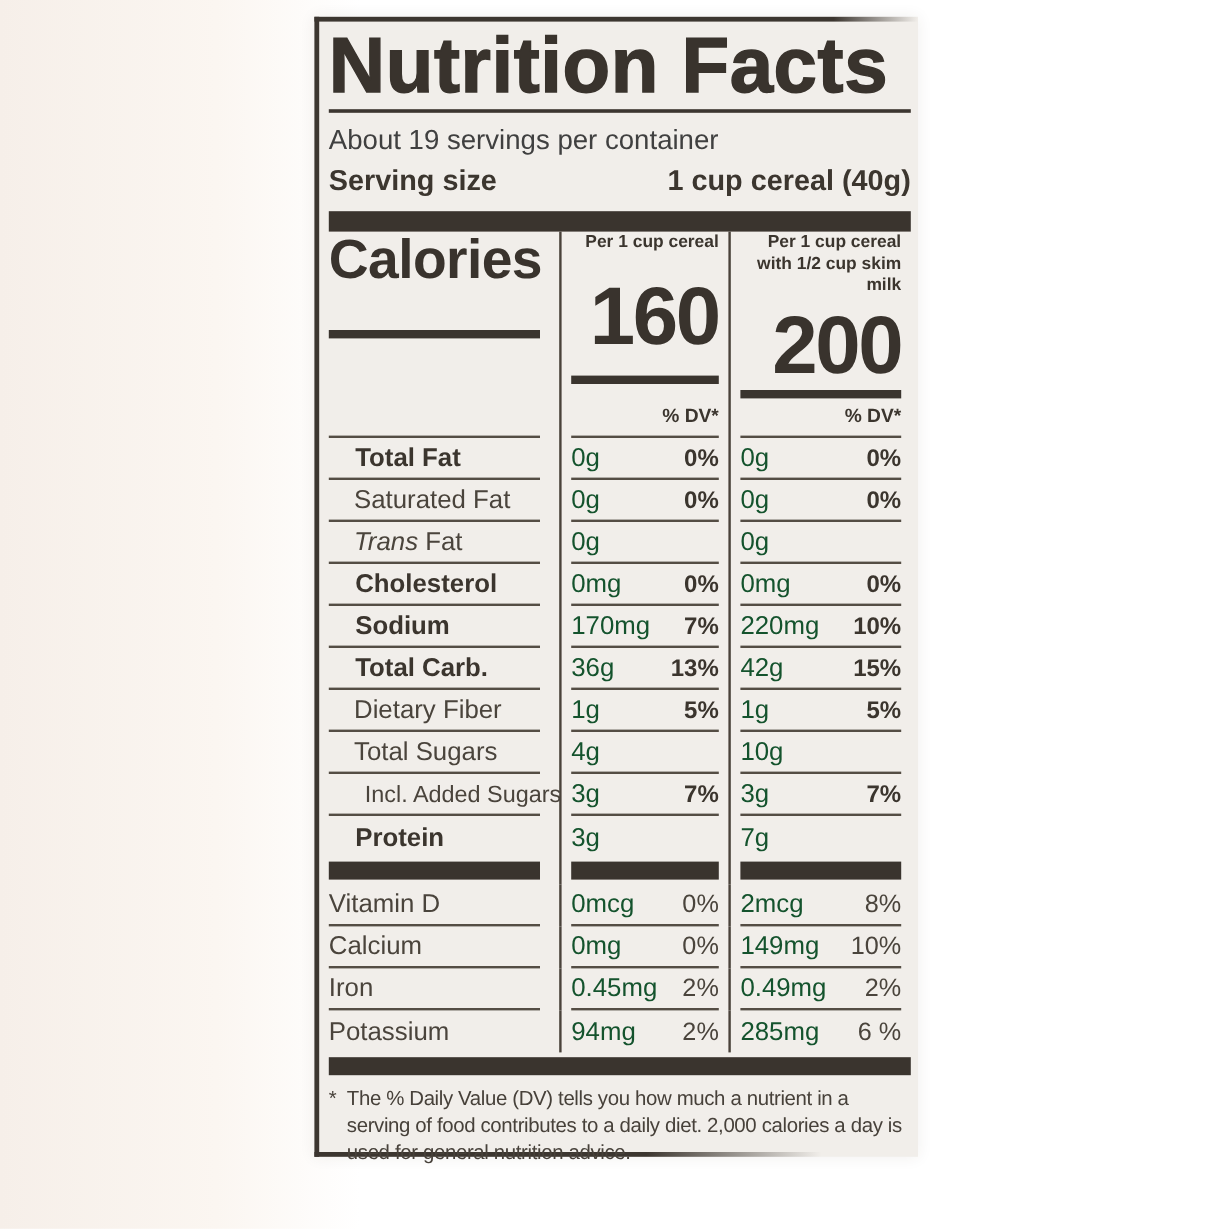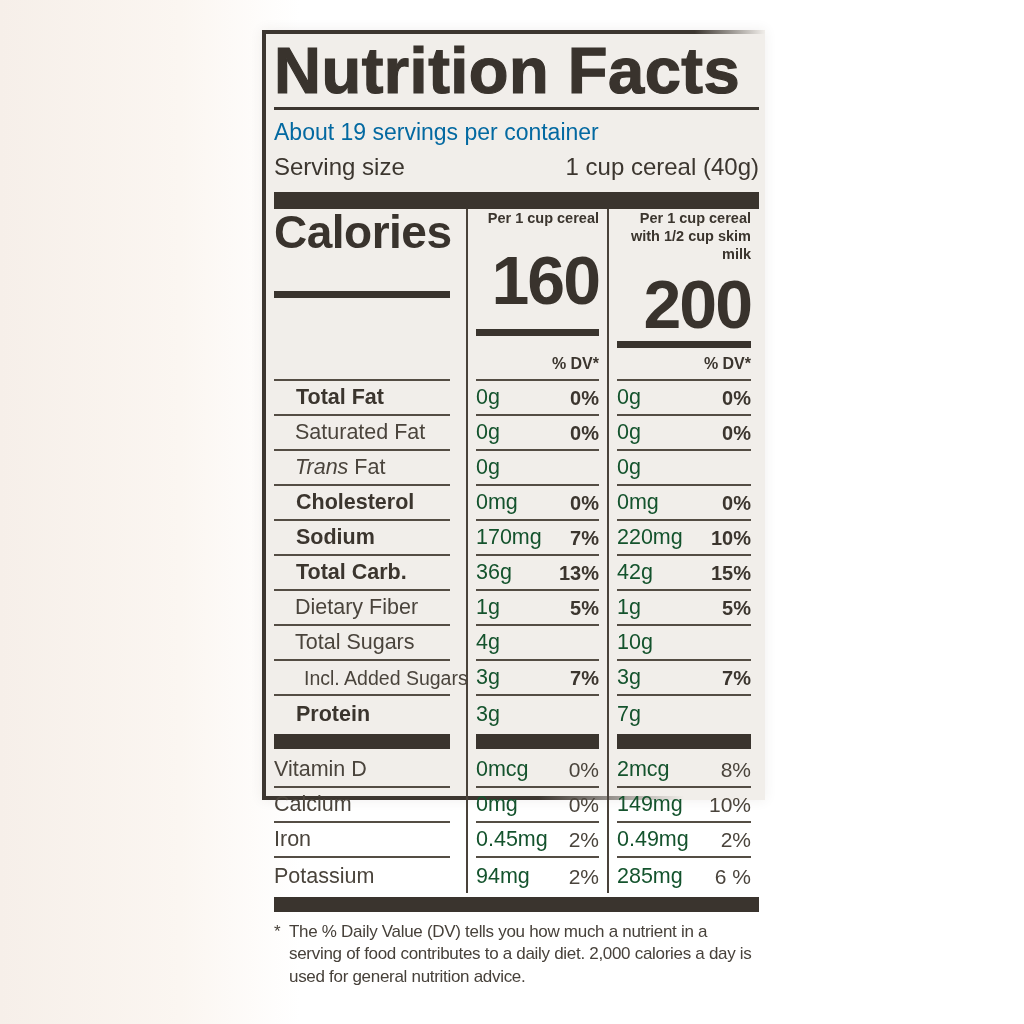--- a/index.html
+++ b/index.html
@@ -1,34 +1,34 @@
 <!DOCTYPE html>
 <html><head>
 <meta charset="utf-8">
 <style>
   * { margin:0; padding:0; box-sizing:border-box; }
   html,body { width:1024px; height:1024px; overflow:hidden;
     font-family:"Liberation Sans", sans-serif; color:#443e37; background:#ffffff; }
   .bg-tint { position:absolute; left:0; top:0; width:300px; height:1024px;
     background:linear-gradient(90deg,#f6efe9 0%,#fbf6f1 60%,#ffffff 100%); }
-  .label { position:absolute; left:262px; top:30px; width:503px; height:770px;
+  .label { position:absolute; left:262px; top:14px; width:503px; height:950px;
     background:#f1eeea; box-shadow:0 0 12px rgba(60,50,40,.08); }
   .b-left  { position:absolute; left:0; top:0; bottom:0; width:4px; background:#3c3630; }
   .b-top   { position:absolute; left:0; right:0; top:0; height:4px;
     background:linear-gradient(90deg,#3c3630 0%,#3c3630 86%,rgba(60,54,48,0) 100%); }
   .b-bottom{ position:absolute; left:0; right:0; bottom:0; height:4px;
     background:linear-gradient(90deg,#3c3630 0%,#3c3630 55%,rgba(60,54,48,0) 84%); }
   .inner { position:absolute; left:12px; right:6px; top:6px; bottom:6px; }
 
   .title { font-size:65px; line-height:.95; font-weight:bold; letter-spacing:.5px;
     color:#39332d; margin-top:4px; -webkit-text-stroke:1.2px #39332d; white-space:nowrap; }
   .title-rule { height:3px; background:#3c3630; margin-top:5px; }
-  .servings { font-size:23px; margin-top:9px; color:#0369a1; }
+  .servings { font-size:23px; margin-top:9px; color:#404040; }
   .ssrow { display:flex; justify-content:space-between; margin-top:7px;
-    font-size:24px; font-weight:normal; color:#3c362f; }
+    font-size:24px; font-weight:bold; color:#3c362f; }
   .topbar { height:17px; background:#3a342e; margin-top:11px; }
 
   .grid { display:grid; grid-template-columns:192px 141px 1fr; }
   .cell { position:relative; }
   .c2, .c3 { border-left:2px solid #49423a; }
   .rr { height:35px; }
   .ccal { height:172px; }
   .rbar { height:22px; display:flex; align-items:center; }
   .u { height:100%; display:flex; align-items:flex-end; padding-bottom:4px;
     border-bottom:2px solid #544d44; }

